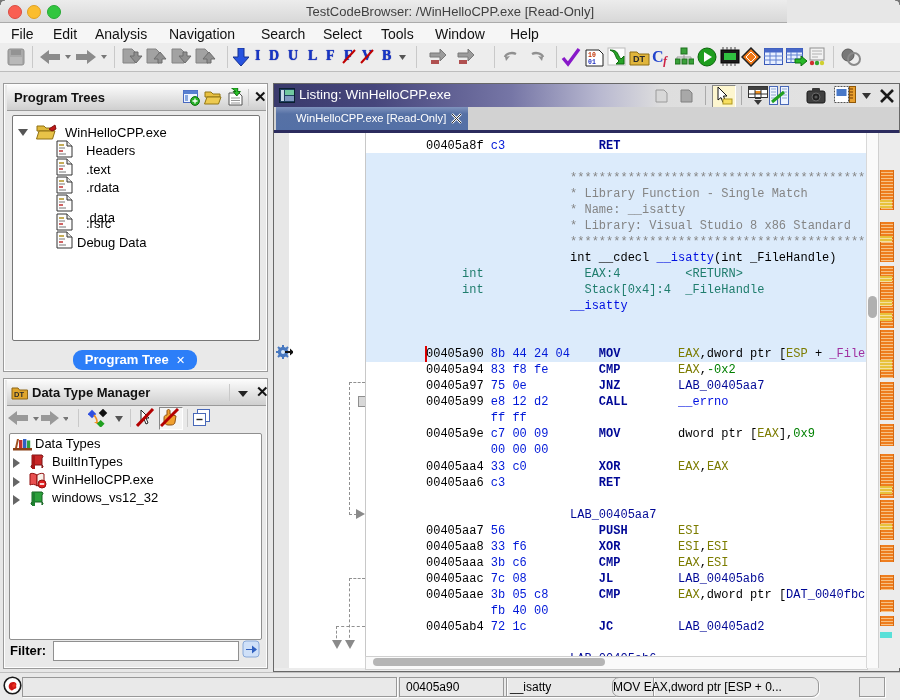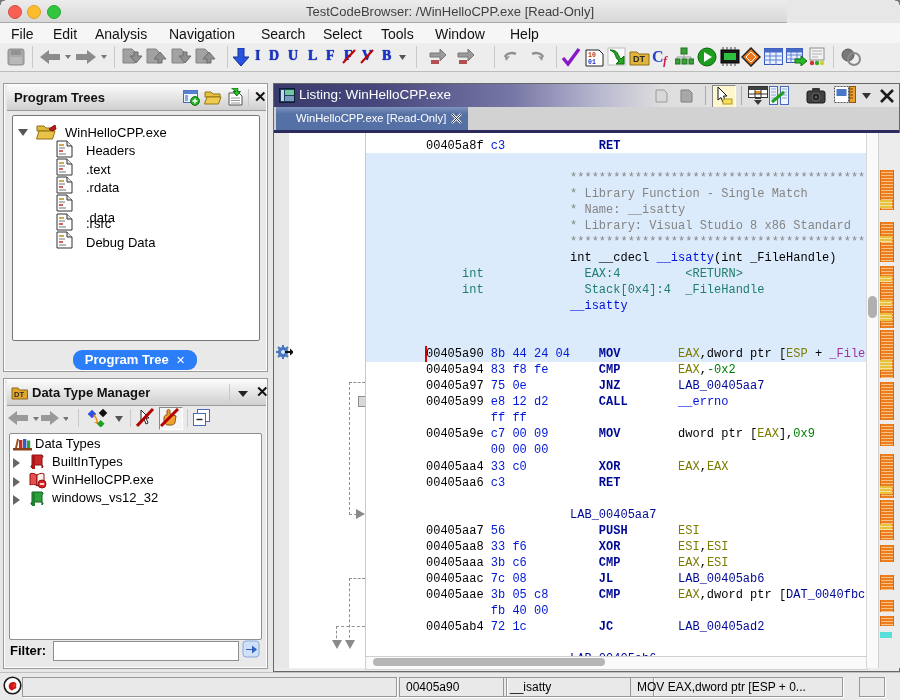--- a/index.html
+++ b/index.html
@@ -281,21 +281,21 @@
     <path d="M3 5 h5" stroke="#b09020" stroke-width="1.5"></path>
     <path d="M3 8 h6" stroke="#777"></path>
     <path d="M3 11 h4" stroke="#c03030" stroke-width="1.5"></path>
     <path d="M3 14 h7" stroke="#777"></path>
   </svg>
   <span class="abs treetext" style="left:82px;top:59px;">Headers</span>
   <span class="abs treetext" style="left:82px;top:78px;">.text</span>
   <span class="abs treetext" style="left:82px;top:96px;">.rdata</span>
   <span class="abs treetext" style="left:82px;top:114px;margin-top:12px;">.data</span>
   <span class="abs treetext" style="left:82px;top:132px;">.rsrc</span>
-  <span class="abs treetext" style="left:82px;top:151px;">Debug Data</span>
+  <span class="abs treetext" style="left:73px;top:151px;">Debug Data</span>
   <div class="abs" style="left:69px;top:266px;width:124px;height:20px;background:#2c7ef8;border-radius:9px;
        color:#fff;font-size:13px;font-weight:bold;text-align:center;line-height:20px;">Program Tree&nbsp;&nbsp;<span style="font-weight:normal;font-size:11px;">✕</span></div>
 </div>
 
 <div class="abs panel" id="dtmpanel" style="left:3px;top:378px;width:263px;height:289px;">
   <div class="abs phead">
     <svg class="abs" style="left:4px;top:5px;" width="17" height="15">
       <path d="M1 3 h6 l1.5 2 h8 v9 h-15.5 z" fill="#e0a62c" stroke="#8f6714"></path>
       <text x="3" y="12" font-size="7.5" font-weight="bold" fill="#2a2a2a">DT</text>
     </svg>
@@ -546,15 +546,15 @@
 <div class="abs" id="statusbar">
   <svg class="abs" style="left:3px;top:3px;" width="19" height="19">
     <circle cx="9.5" cy="9.5" r="8.3" fill="#fff" stroke="#1a1a1a" stroke-width="1.6"></circle>
     <path d="M6 12 C5 9 7 6 10 6 C13 6 14 8 13 10 C14 11 13 13 11 13 C10 15 7 15 6 12 z" fill="#cc1414"></path>
     <path d="M9 9 l3 -2 l1 3 l-3 2 z" fill="#e83020"></path>
     <path d="M6 13 l2 1 l-1.5 1 z" fill="#f5ecc8"></path>
   </svg>
   <div class="abs sfield" style="left:22px;width:373px;"></div>
   <div class="abs sfield" style="left:399px;width:100px;padding-left:6px;">00405a90</div>
   <div class="abs sfield" style="left:503px;width:143px;padding-left:6px;">__isatty</div>
-  <div class="abs sfield" style="left:630px;width:205px;padding-left:6px;">MOV EAX,dword ptr [ESP + 0...</div>
+  <div class="abs sfield" style="left:612px;width:205px;padding-left:0;border-radius:7px;">MOV EAX,dword ptr [ESP + 0...</div>
   <div class="abs sfield" style="left:859px;width:24px;"></div>
 </div>
 
 </body></html>

